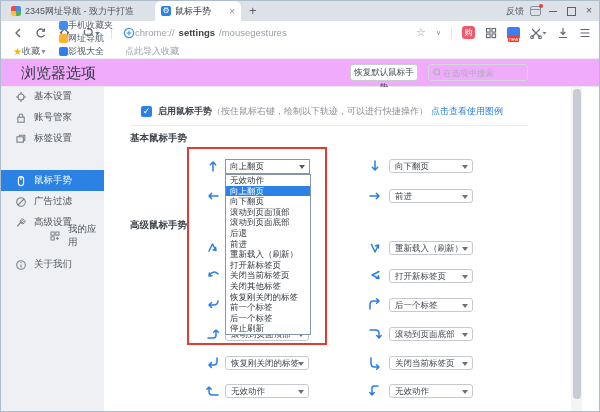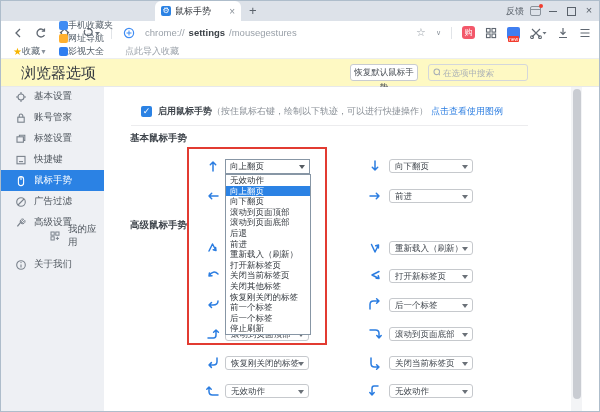--- a/index.html
+++ b/index.html
@@ -26,38 +26,38 @@
   .gift:before { content:""; position:absolute; left:-1px; top:2px; width:11px; height:1px; background:#8a929b; }
   .gift .dot { position:absolute; right:-3px; top:-3px; width:4px; height:4px; background:#f23c2e; border-radius:50%; }
   .winbtn { width:12px; height:12px; position:relative; color:#5a626b; font-size:11px; line-height:11px; text-align:center; }
   .winbtn.min:before { content:""; position:absolute; left:2px; top:6px; width:8px; height:1px; background:#5a626b; }
   .winbtn.max:before { content:""; position:absolute; left:2px; top:2px; width:7px; height:7px; border:1px solid #5a626b; }
   
   #toolbar { position:absolute; left:0; top:20px; width:600px; height:23px; background:#fff;
              display:flex; align-items:center; }
   .tbi { color:#5f6771; margin-left:11px; display:flex; align-items:center; }
   .sep { width:1px; height:12px; background:#e1e4e8; margin-left:11px; }
-  #url { margin-left:10px; font-size:9.5px; color:#9aa1a9; display:flex; align-items:center; gap:4px; }
+  #url { font-size:9.5px; color:#9aa1a9; display:flex; align-items:center; gap:4px; }
   #url b { color:#3c4248; font-weight:bold; }
   #addr-right { margin-left:auto; display:flex; align-items:center; gap:10px; margin-right:10px; }
   .shopbadge { width:13px; height:13px; background:#f3586a; border-radius:3px; color:#fff; font-size:8px;
                line-height:13px; text-align:center; }
   .newicon { position:relative; width:13px; height:12px; background:#3f7ef0; border-radius:2px; }
   .newicon .nb { position:absolute; left:1px; top:9px; background:#f23c2e; color:#fff; font-size:5px;
                  line-height:6px; padding:0 1px; border-radius:1px; }
   
   #bookmarks { position:absolute; left:0; top:43px; width:600px; height:15px; background:#fff;
                border-bottom:1px solid #eceef0; display:flex; align-items:center; font-size:9px; color:#55606b; }
   #bookmarks .bm { display:flex; align-items:center; gap:0; margin-left:12px; }
   .bmicon { width:9px; height:9px; border-radius:2px; }
   .star { color:#f7b500; font-size:10px; }
   .caret { color:#8a929b; font-size:7px; }
   .import { color:#9aa1a9; }
   
-  #pagehead { position:absolute; left:0; top:58px; width:600px; height:28px; background:#fef9c3;
+  #pagehead { position:absolute; left:0; top:58px; width:600px; height:28px; background:#f0abfc;
               border-bottom:1px solid #e7e9eb; }
   #page-title { position:absolute; left:20px; top:5px; font-size:15px; color:#363b41; }
   #restore-btn { position:absolute; left:349px; top:5px; width:68px; height:17px; background:#fff;
                  border:1px solid #c9ccd1; border-radius:3px; font-size:8.5px; color:#454b52;
                  text-align:center; line-height:15px; }
   #optsearch { position:absolute; left:427px; top:5px; width:100px; height:17px; border:1px solid #d4d7db;
                border-radius:3px; display:flex; align-items:center; gap:3px; padding:0 4px; }
   #optsearch input { border:0; outline:0; width:80px; font-size:8.5px; color:#666; background:transparent; }
   #optsearch input::placeholder { color:#aab0b7; }
   
@@ -99,20 +99,29 @@
   
   #sb-track { position:absolute; left:570px; top:86px; width:11px; height:326px; background:#f3f4f6; }
   #sb-thumb { position:absolute; left:572px; top:88px; width:8px; height:310px; background:#c9ccd2; border-radius:4px; }
 </style>
 </head>
 <body>
 
 <div id="stage">
 
   <div id="tabbar">
+    <div class="tab inactive">
+      <span class="favicon quad">
+          <i></i>
+          <i></i>
+          <i></i>
+          <i></i>
+        </span>
+      <span>2345网址导航 - 致力于打造</span>
+    </div>
     <div class="tab active">
       <span class="favicon gearfav">⚙</span>
       <span>鼠标手势</span>
       <span class="tab-close">×</span>
     </div>
     <div id="new-tab">+</div>
     <div id="win-right">
       <span id="feedback">反馈</span>
       <span class="gift">
           <span class="dot"></span>
@@ -257,27 +266,20 @@
           <path d="M4.2 5.2V3.8a1.8 1.8 0 0 1 3.6 0v1.4" fill="none" stroke="#7a828c" stroke-width="1.1"></path>
         </svg>
         <span>账号管家</span>
       </div>
       <div class="side-item" style="top: 41px;">
         <svg width="12" height="12">
           <rect x="2" y="3.8" width="6.4" height="5.4" fill="none" stroke="#7a828c" stroke-width="1.1"></rect>
           <path d="M4.4 3.8V2.2h5.4v5.2H8.6" fill="none" stroke="#7a828c" stroke-width="1.1"></path>
         </svg>
         <span>标签设置</span>
-      </div>
-      <div class="side-item" style="top: 62px;">
-        <svg width="12" height="12">
-          <rect x="2" y="2.4" width="8" height="7.4" fill="none" stroke="#7a828c" stroke-width="1.1"></rect>
-          <path d="M4 7.6h4" stroke="#7a828c" stroke-width="1.1"></path>
-        </svg>
-        <span>快捷键</span>
       </div>
       <div class="side-item active" style="top: 83px;">
         <svg width="12" height="12">
           <rect x="3.4" y="1.6" width="5.2" height="9" rx="2.6" fill="none" stroke="#ffffff" stroke-width="1.1"></rect>
           <path d="M6 1.6v3.4" stroke="#ffffff" stroke-width="1.1"></path>
         </svg>
         <span>鼠标手势</span>
       </div>
       <div class="side-item" style="top: 125px;">
         <svg width="12" height="12">

